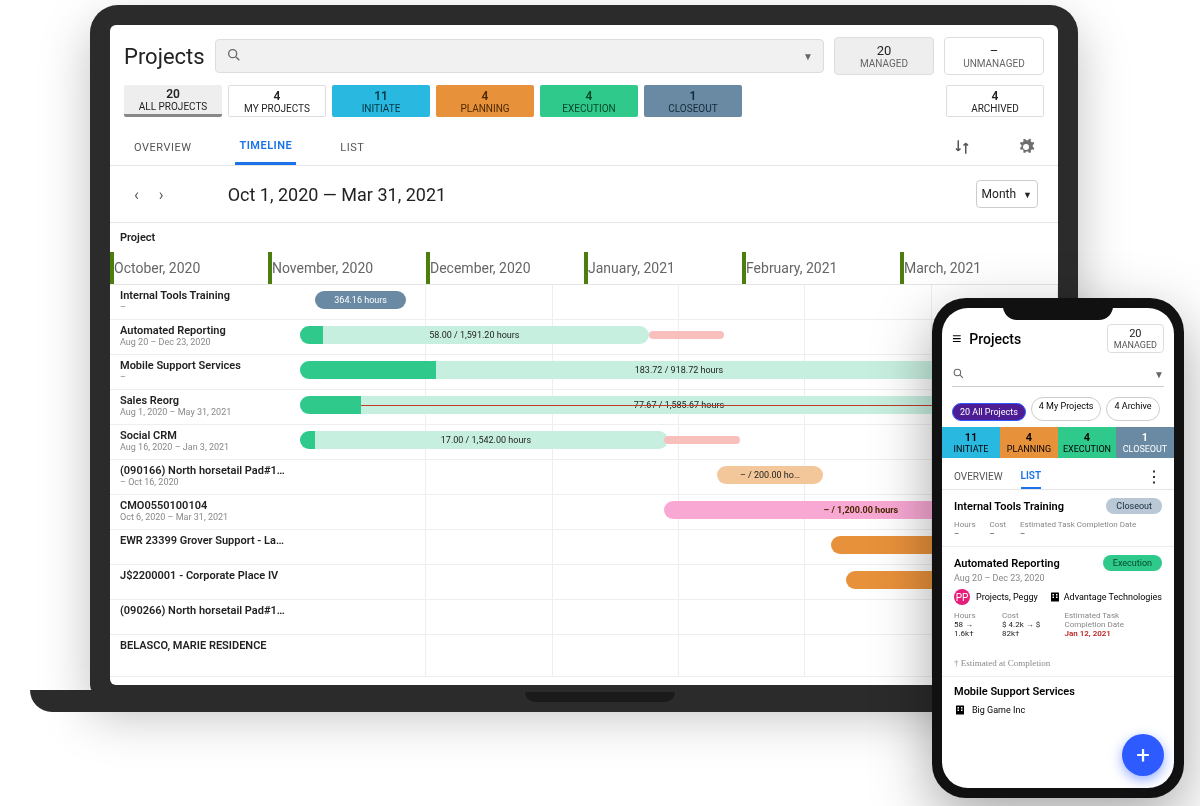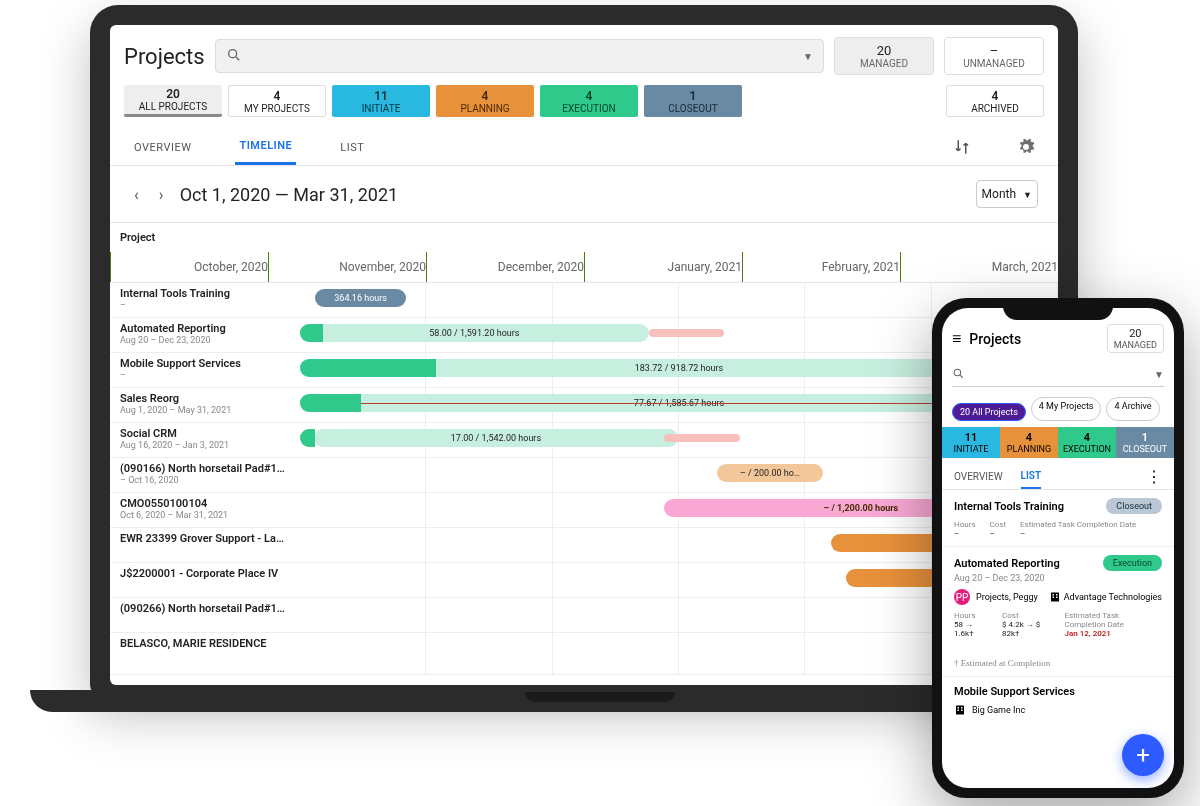--- a/index.html
+++ b/index.html
@@ -56,28 +56,28 @@
   .tab-archived { background:#fff; border:1px solid #ddd; margin-left:auto; }
 
   .viewtabs { display:flex; align-items:center; gap:40px; padding:6px 20px 0; border-bottom:1px solid #e5e5e5; }
   .viewtab { padding:10px 4px; font-size:11px; letter-spacing:.5px; color:#555; cursor:pointer; }
   .viewtab.active { color:#1a73e8; border-bottom:3px solid #1a73e8; font-weight:600; }
   .viewtabs .spacer { flex:1; }
   .icon-btn { width:24px; height:24px; color:#555; cursor:pointer; display:flex; align-items:center; justify-content:center; }
 
   .daterow { display:flex; align-items:center; padding:14px 20px; gap:12px; }
   .navarrow { font-size:16px; color:#555; cursor:pointer; padding:0 4px; }
-  .daterange { font-size:18px; }
+  .daterange { font-size:18px;margin-left:48px; }
   .period { margin-left:auto; border:1px solid #ccc; border-radius:4px; padding:6px 5px; font-size:12px; cursor:pointer; }
 
   
   .grid-head { display:flex; border-top:1px solid #e5e5e5; border-bottom:1px solid #e5e5e5;flex-direction:column; }
   .col-project { width:190px; padding:8px 10px; font-size:11px; font-weight:600; }
   .months { flex:1; display:grid; grid-template-columns:repeat(6,1fr); }
-  .month-cell { border-left:1px solid #4d7c0f; text-align:right; font-size:12px; color:#666; padding:8px 0; }
+  .month-cell { border-left:4px solid #4d7c0f; text-align:left; font-size:14px; color:#666; padding:8px 0; }
 
   
   .rows { position:relative; }
   .row { display:flex; border-bottom:1px solid #eee; min-height:35px; }
   .row .left { width:190px; padding:4px 10px; }
   .row .left .name { font-size:11px; font-weight:600; white-space:nowrap; overflow:hidden; text-overflow:ellipsis; }
   .row .left .sub { font-size:9px; color:#888; }
   .row .chart { flex:1; position:relative; }
   .row .chart::before {
     content:""; position:absolute; inset:0;
@@ -291,21 +291,21 @@
             <div class="redline" style="left:8%; width:92%;"></div>
           </div>
         </div>
 
         <div class="row">
           <div class="left">
               <div class="name">Social CRM</div>
               <div class="sub">Aug 16, 2020 – Jan 3, 2021</div>
             </div>
           <div class="chart">
-            <div class="bar track" style="left:14px; width:48%;">17.00 / 1,542.00 hours</div>
+            <div class="bar track" style="left:4px; width:48%;">17.00 / 1,542.00 hours</div>
             <div class="bar fill-green" style="left:0; width:2%;"></div>
             <div class="bar over" style="left:48%; width:10%; height:8px; top:11px;"></div>
           </div>
         </div>
 
         <div class="row">
           <div class="left">
               <div class="name">(090166) North horsetail Pad#11 P…</div>
               <div class="sub">– Oct 16, 2020</div>
             </div>

